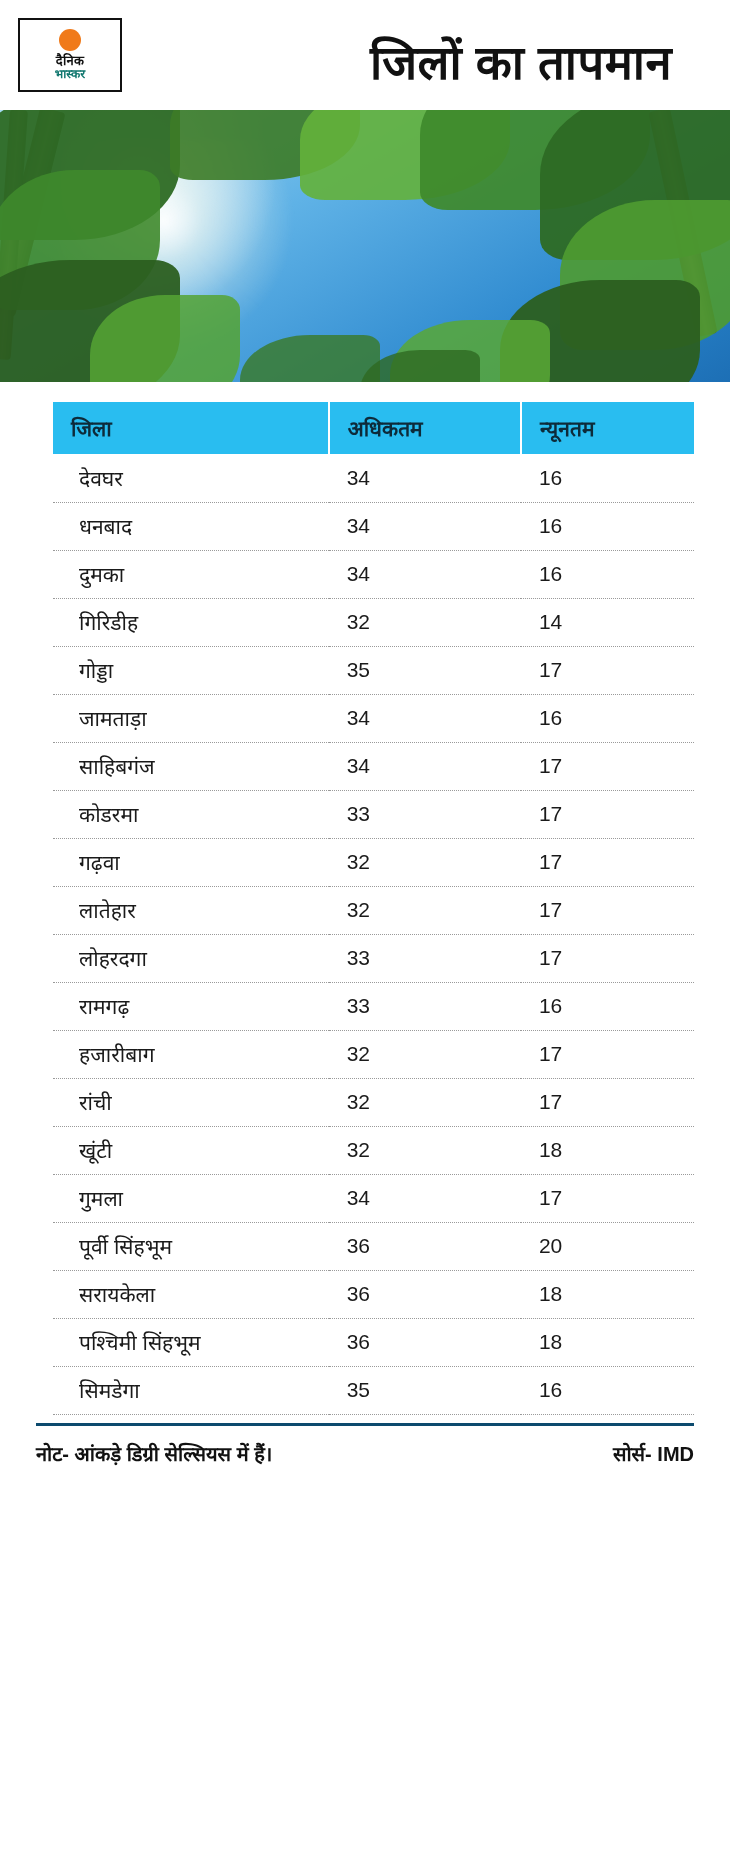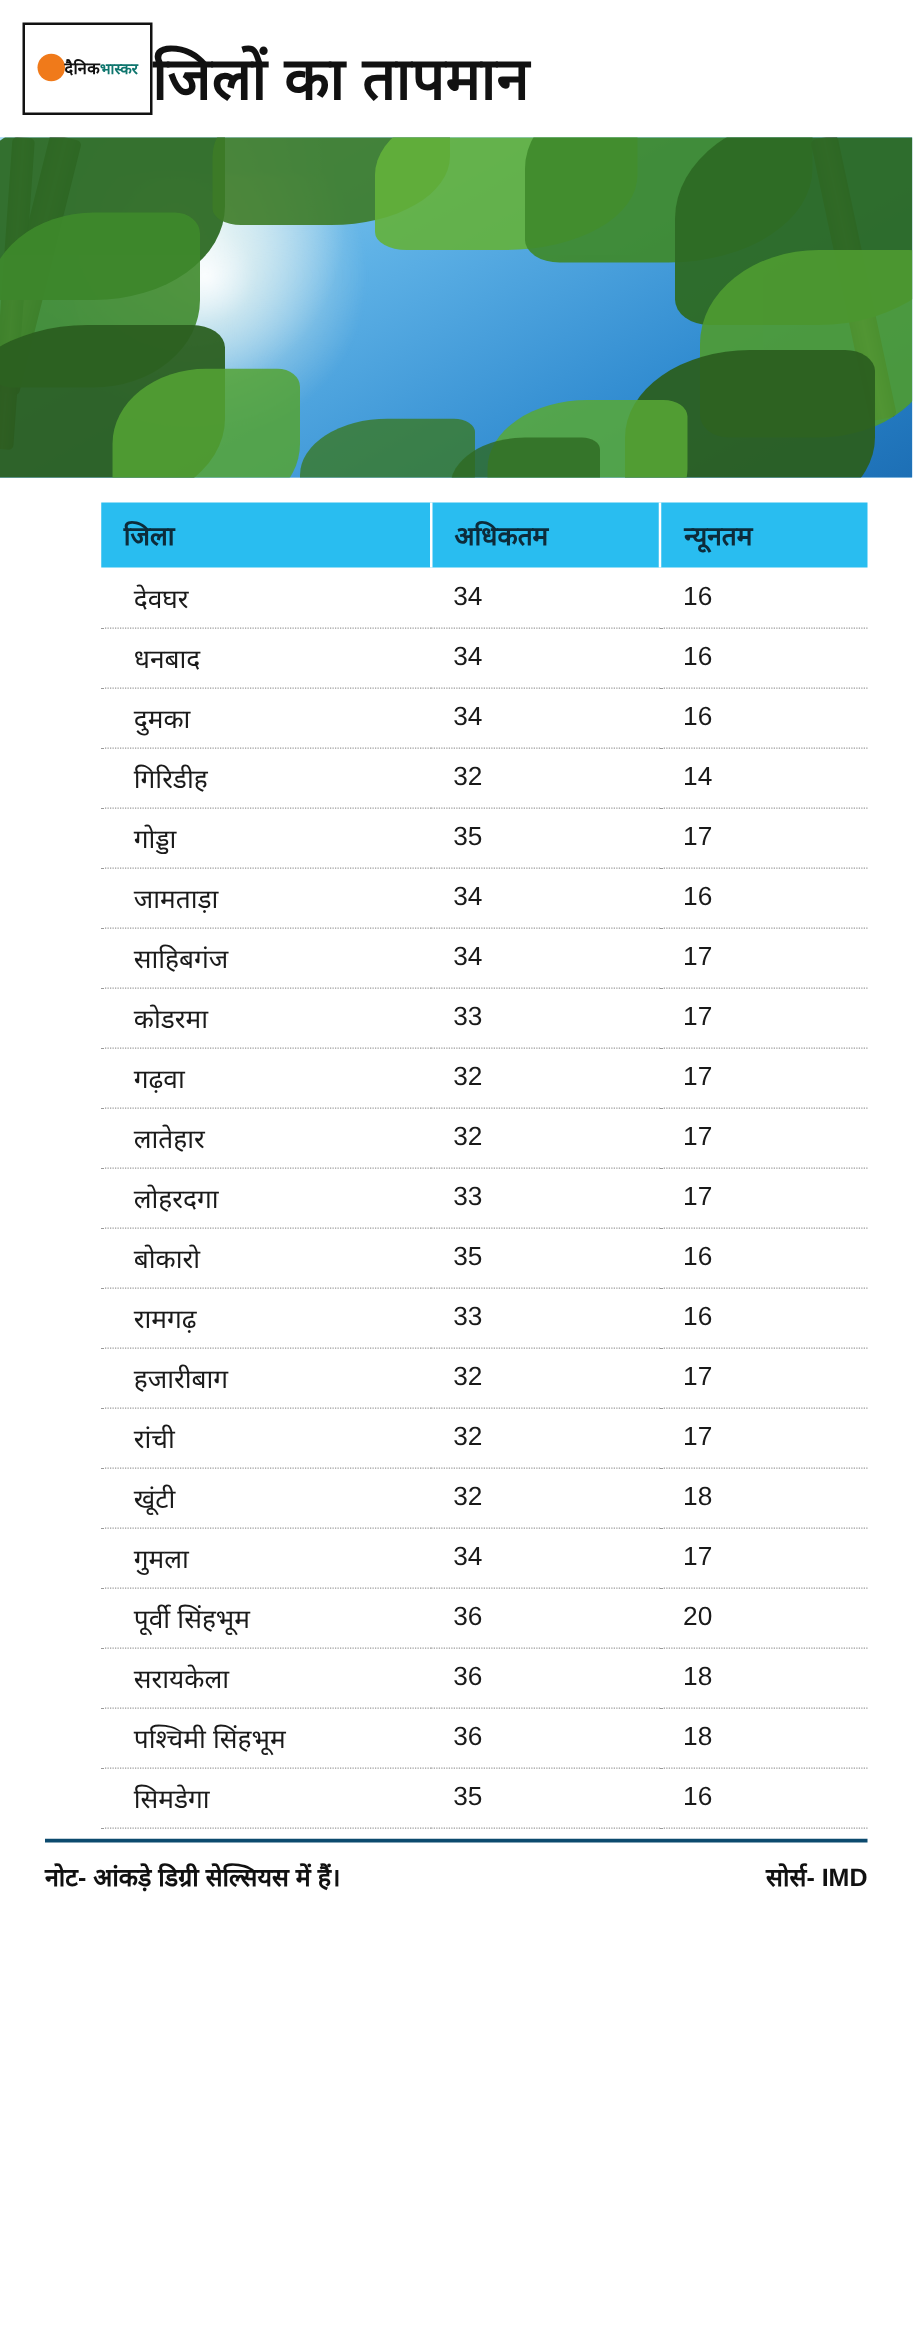--- a/index.html
+++ b/index.html
@@ -23,21 +23,21 @@
     align-items: center;
     height: 110px;
     padding: 0 18px;
     background: #ffffff;
   }
   .logo {
     width: 104px;
     height: 74px;
     border: 2px solid #111111;
     display: flex;
-    flex-direction: row;
+    flex-direction: column;
     align-items: center;
     justify-content: center;
     flex: 0 0 auto;
     background: #ffffff;
     position: relative;
   }
   .logo-sun {
     width: 22px;
     height: 22px;
     border-radius: 50%;
@@ -52,21 +52,21 @@
     letter-spacing: .3px;
   }
   .logo-line2 {
     font-size: 12px;
     font-weight: bold;
     color: #0f766e;
     line-height: 1.05;
   }
   .header-title {
     flex: 1 1 auto;
-    text-align: left;
+    text-align: right;
     font-size: 47px;
     font-weight: bold;
     color: #111111;
     letter-spacing: .5px;
     padding-right: 40px;
     margin-top: 12px;
   }
 
   
   .hero {
@@ -99,22 +99,21 @@
   .tree-trunk {
     position: absolute;
     background: linear-gradient(90deg, #3c3026, #6b5a45, #2e2a20);
     transform-origin: top center;
     border-radius: 4px;
     opacity: .95;
   }
 
   
   .table-wrap {
-    padding: 20px 36px 0 36px;
-    margin-left: 45px;
+    padding: 20px 36px 0 53px;
   }
   table {
     width: 100%;
     border-collapse: collapse;
     table-layout: fixed;
   }
   thead th {
     background: #29bdf0;
     color: #0d2b3a;
     font-size: 21px;
@@ -267,25 +266,20 @@
             <td class="district">लातेहार</td>
             <td class="max">32</td>
             <td class="min">17</td>
           </tr>
           <tr>
             <td class="district">लोहरदगा</td>
             <td class="max">33</td>
             <td class="min">17</td>
           </tr>
           <tr>
-            <td class="district">बोकारो</td>
-            <td class="max">35</td>
-            <td class="min">16</td>
-          </tr>
-          <tr>
             <td class="district">रामगढ़</td>
             <td class="max">33</td>
             <td class="min">16</td>
           </tr>
           <tr>
             <td class="district">हजारीबाग</td>
             <td class="max">32</td>
             <td class="min">17</td>
           </tr>
           <tr>

